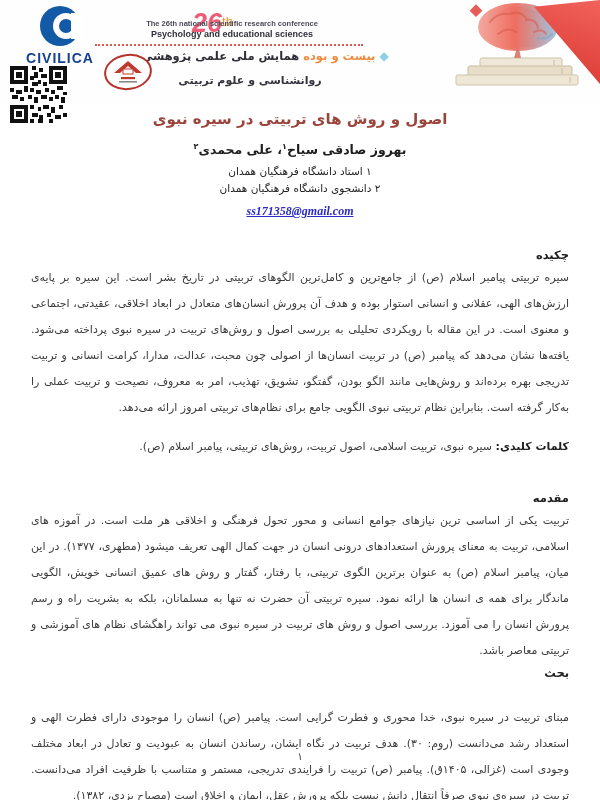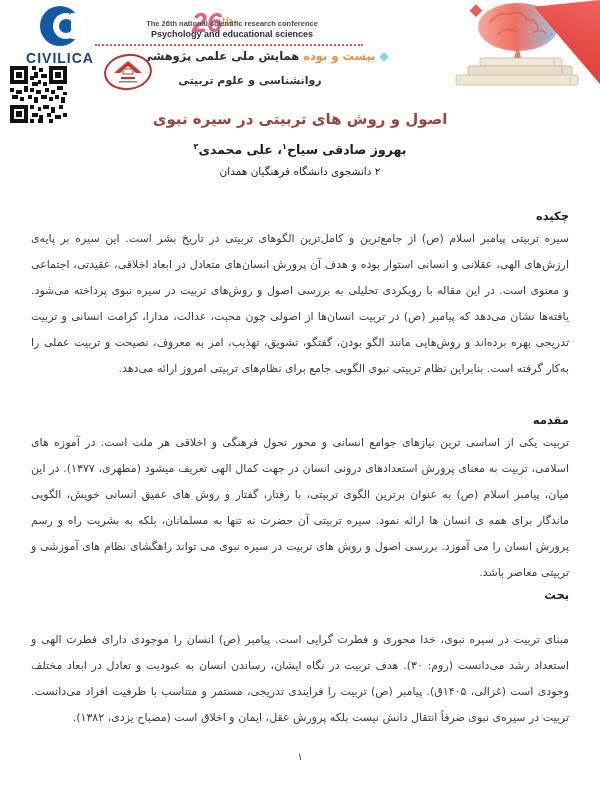--- a/index.html
+++ b/index.html
@@ -194,27 +194,32 @@
     <div class="red-triangle"></div>
   </div>
 
   <div class="content">
 
     <h1 class="title">اصول و روش های تربیتی در سیره نبوی</h1>
 
     <div class="authors"><span>بهروز صادقی سیاح</span><sup>۱</sup><span>، </span><span>علی محمدی</span><sup>۲</sup></div>
 
     <div class="affil">
+      <div>۱   استاد دانشگاه فرهنگیان همدان</div>
       <div>۲   دانشجوی دانشگاه فرهنگیان همدان</div>
     </div>
 
+    <div class="email-row">
+      <a href="#">ss171358@gmail.com</a>
+    </div>
 
     <h2 class="sec-h h-abstract">چکیده</h2>
     <p class="body-p">سیره تربیتی پیامبر اسلام (ص) از جامع‌ترین و کامل‌ترین الگوهای تربیتی در تاریخ بشر است. این سیره بر پایه‌ی ارزش‌های الهی، عقلانی و انسانی استوار بوده و هدف آن پرورش انسان‌های متعادل در ابعاد اخلاقی، عقیدتی، اجتماعی و معنوی است. در این مقاله با رویکردی تحلیلی به بررسی اصول و روش‌های تربیت در سیره نبوی پرداخته می‌شود. یافته‌ها نشان می‌دهد که پیامبر (ص) در تربیت انسان‌ها از اصولی چون محبت، عدالت، مدارا، کرامت انسانی و تربیت تدریجی بهره برده‌اند و روش‌هایی مانند الگو بودن، گفتگو، تشویق، تهذیب، امر به معروف، نصیحت و تربیت عملی را به‌کار گرفته است. بنابراین نظام تربیتی نبوی الگویی جامع برای نظام‌های تربیتی امروز ارائه می‌دهد.</p>
 
+    <p class="body-p keywords"><span class="kw-label">کلمات کلیدی:</span><span> سیره نبوی، تربیت اسلامی، اصول تربیت، روش‌های تربیتی، پیامبر اسلام (ص).</span></p>
 
     <h2 class="sec-h h-intro">مقدمه</h2>
     <p class="body-p">تربیت یکی از اساسی ترین نیازهای جوامع انسانی و محور تحول فرهنگی و اخلاقی هر ملت است. در آموزه های اسلامی، تربیت به معنای پرورش استعدادهای درونی انسان در جهت کمال الهی تعریف میشود (مطهری، ۱۳۷۷). در این میان، پیامبر اسلام (ص) به عنوان برترین الگوی تربیتی، با رفتار، گفتار و روش های عمیق انسانی خویش، الگویی ماندگار برای همه ی انسان ها ارائه نمود. سیره تربیتی آن حضرت نه تنها به مسلمانان، بلکه به بشریت راه و رسم پرورش انسان را می آموزد. بررسی اصول و روش های تربیت در سیره نبوی می تواند راهگشای نظام های آموزشی و تربیتی معاصر باشد.</p>
 
     <h2 class="sec-h h-disc">بحث</h2>
     <p class="body-p p-gap">مبنای تربیت در سیره نبوی، خدا محوری و فطرت گرایی است. پیامبر (ص) انسان را موجودی دارای فطرت الهی و استعداد رشد می‌دانست (روم: ۳۰). هدف تربیت در نگاه ایشان، رساندن انسان به عبودیت و تعادل در ابعاد مختلف وجودی است (غزالی، ۱۴۰۵ق). پیامبر (ص) تربیت را فرایندی تدریجی، مستمر و متناسب با ظرفیت افراد می‌دانست. تربیت در سیره‌ی نبوی صرفاً انتقال دانش نیست بلکه پرورش عقل، ایمان و اخلاق است (مصباح یزدی، ۱۳۸۲).</p>
 
   </div>
 
   <div class="page-num">۱</div>

